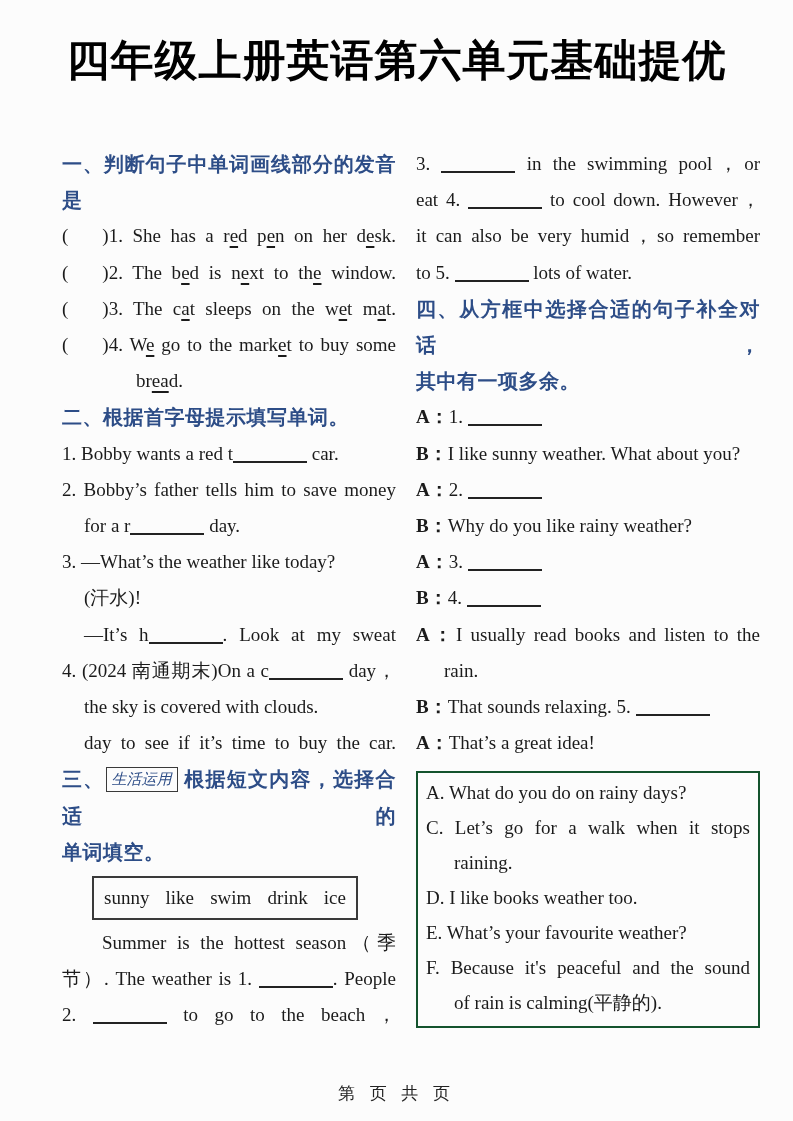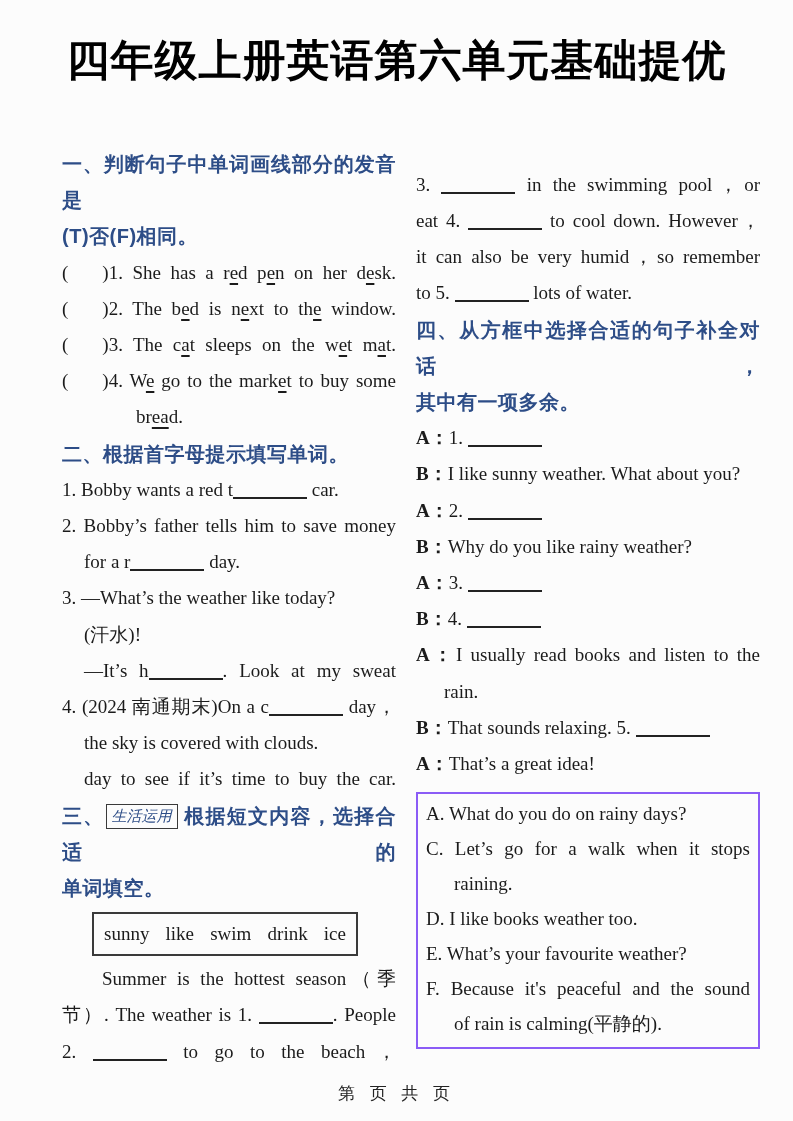--- a/index.html
+++ b/index.html
@@ -4,21 +4,21 @@
 <style>
   html,body{margin:0;padding:0;}
   body{
     width:793px;height:1121px;background:#fcfcfc;position:relative;
     font-family:"Liberation Serif", serif;color:#1b1b1b;overflow:hidden;
   }
   .title{
     margin:32px 10px 0;text-align:center;font-size:43px;font-weight:700;
     color:#000000;font-family:"Liberation Sans", sans-serif;letter-spacing:1px;
   }
-  .cols{display:flex;margin:56px 33px 0 62px;align-items:center;}
+  .cols{display:flex;margin:56px 33px 0 62px;align-items:flex-start;}
   .colL{width:334px;}
   .divider{border-left:2px dotted #8f8f8f;margin:4px 9px 0 9px;}
   .colR{flex:1;min-width:0;}
   .line{font-size:19px;line-height:36.2px;}
   .j{text-align:justify;text-align-last:justify;}
   .h{
     font-family:"Liberation Sans", sans-serif;font-weight:700;font-size:20px;
     color:#2d4d87;letter-spacing:0.5px;
   }
   .i1{padding-left:22px;}
@@ -35,38 +35,37 @@
   .badge{
     display:inline-block;border:1.5px solid #3a3a3a;border-radius:0;
     padding:0 5px;margin:0 6px 0 1px;font-size:15px;font-style:italic;
     color:#2d4d87;line-height:23px;vertical-align:2px;
     font-family:"Liberation Serif", serif;font-weight:400;letter-spacing:0;
   }
   .wordbox{
     margin:6px 0 5px 30px;width:242px;border:2px solid #3a3a3a;display:flex;
     justify-content:space-between;padding:5px 10px;font-size:19px;line-height:30px;
   }
-  .optbox{border:2px solid #8b5cf6;margin-top:10px;padding:2px 8px 6px;}
+  .optbox{border:2px solid #14532d;margin-top:10px;padding:2px 8px 6px;}
   .optbox .line{line-height:35px;}
   .footer{
     position:absolute;left:0;right:0;bottom:16px;text-align:center;
     font-size:17px;letter-spacing:5px;color:#232323;
     font-family:"Liberation Sans", sans-serif;
   }
 </style>
 </head>
 <body>
 
 <div class="page">
   <h1 class="title">四年级上册英语第六单元基础提优</h1>
 
   <div class="cols">
     <div class="colL">
         <div class="line h j">一、判断句子中单词画线部分的发音是</div>
-        <div class="line h">(T)否(F)相同。</div>
         <div class="line j">(<span class="gap"></span>)1. She has a r<u>e</u>d p<u>e</u>n on her d<u>e</u>sk.</div>
         <div class="line j">(<span class="gap"></span>)2. The b<u>e</u>d is n<u>e</u>xt to th<u>e</u> window.</div>
         <div class="line j">(<span class="gap"></span>)3. The c<u>a</u>t sleeps on the w<u>e</u>t m<u>a</u>t.</div>
         <div class="line j">(<span class="gap"></span>)4. W<u>e</u> go to the mark<u>e</u>t to buy some</div>
         <div class="line i2">br<u>ea</u>d.</div>
         <div class="line h">二、根据首字母提示填写单词。</div>
         <div class="line">1. Bobby wants a red t<span class="bl"></span> car.</div>
         <div class="line j">2. Bobby’s father tells him to save money</div>
         <div class="line i1">for a r<span class="bl"></span> day.</div>
         <div class="line">3. —What’s the weather like today?</div>

